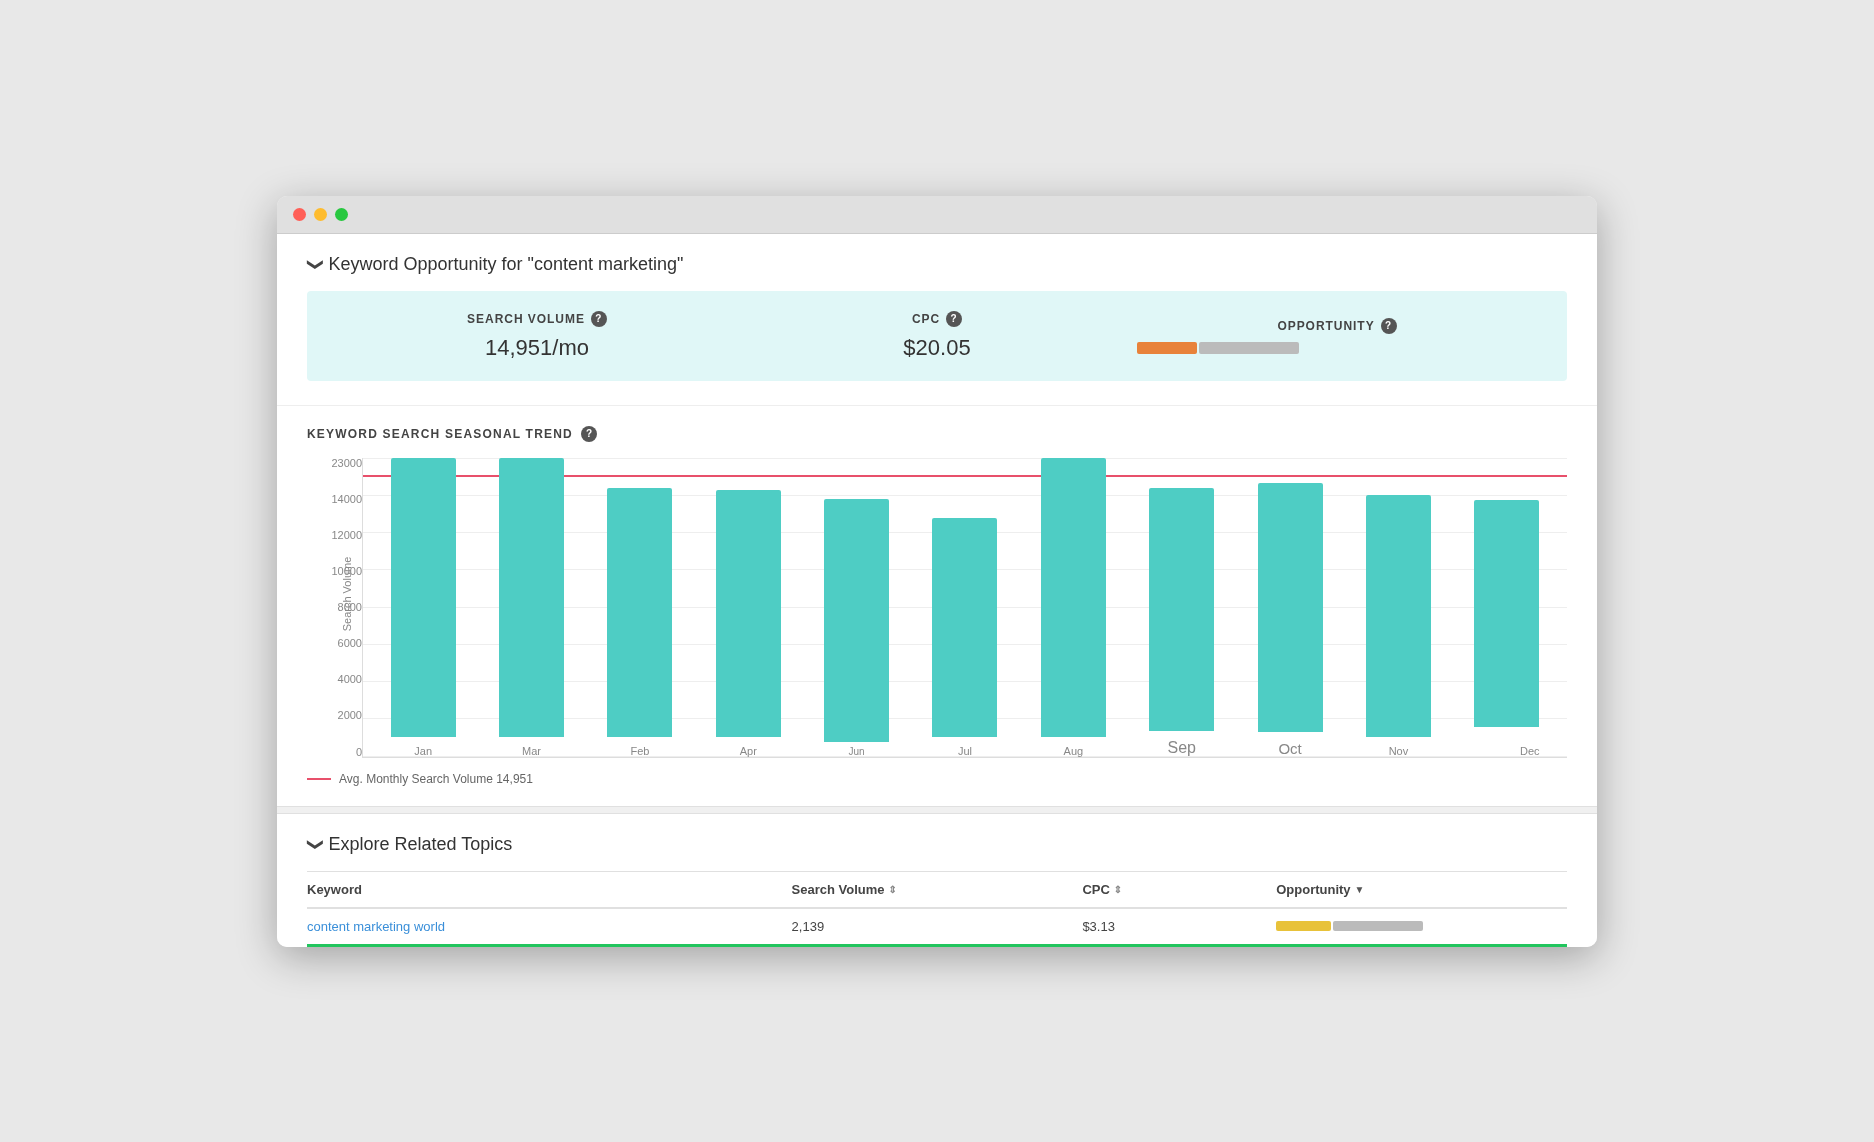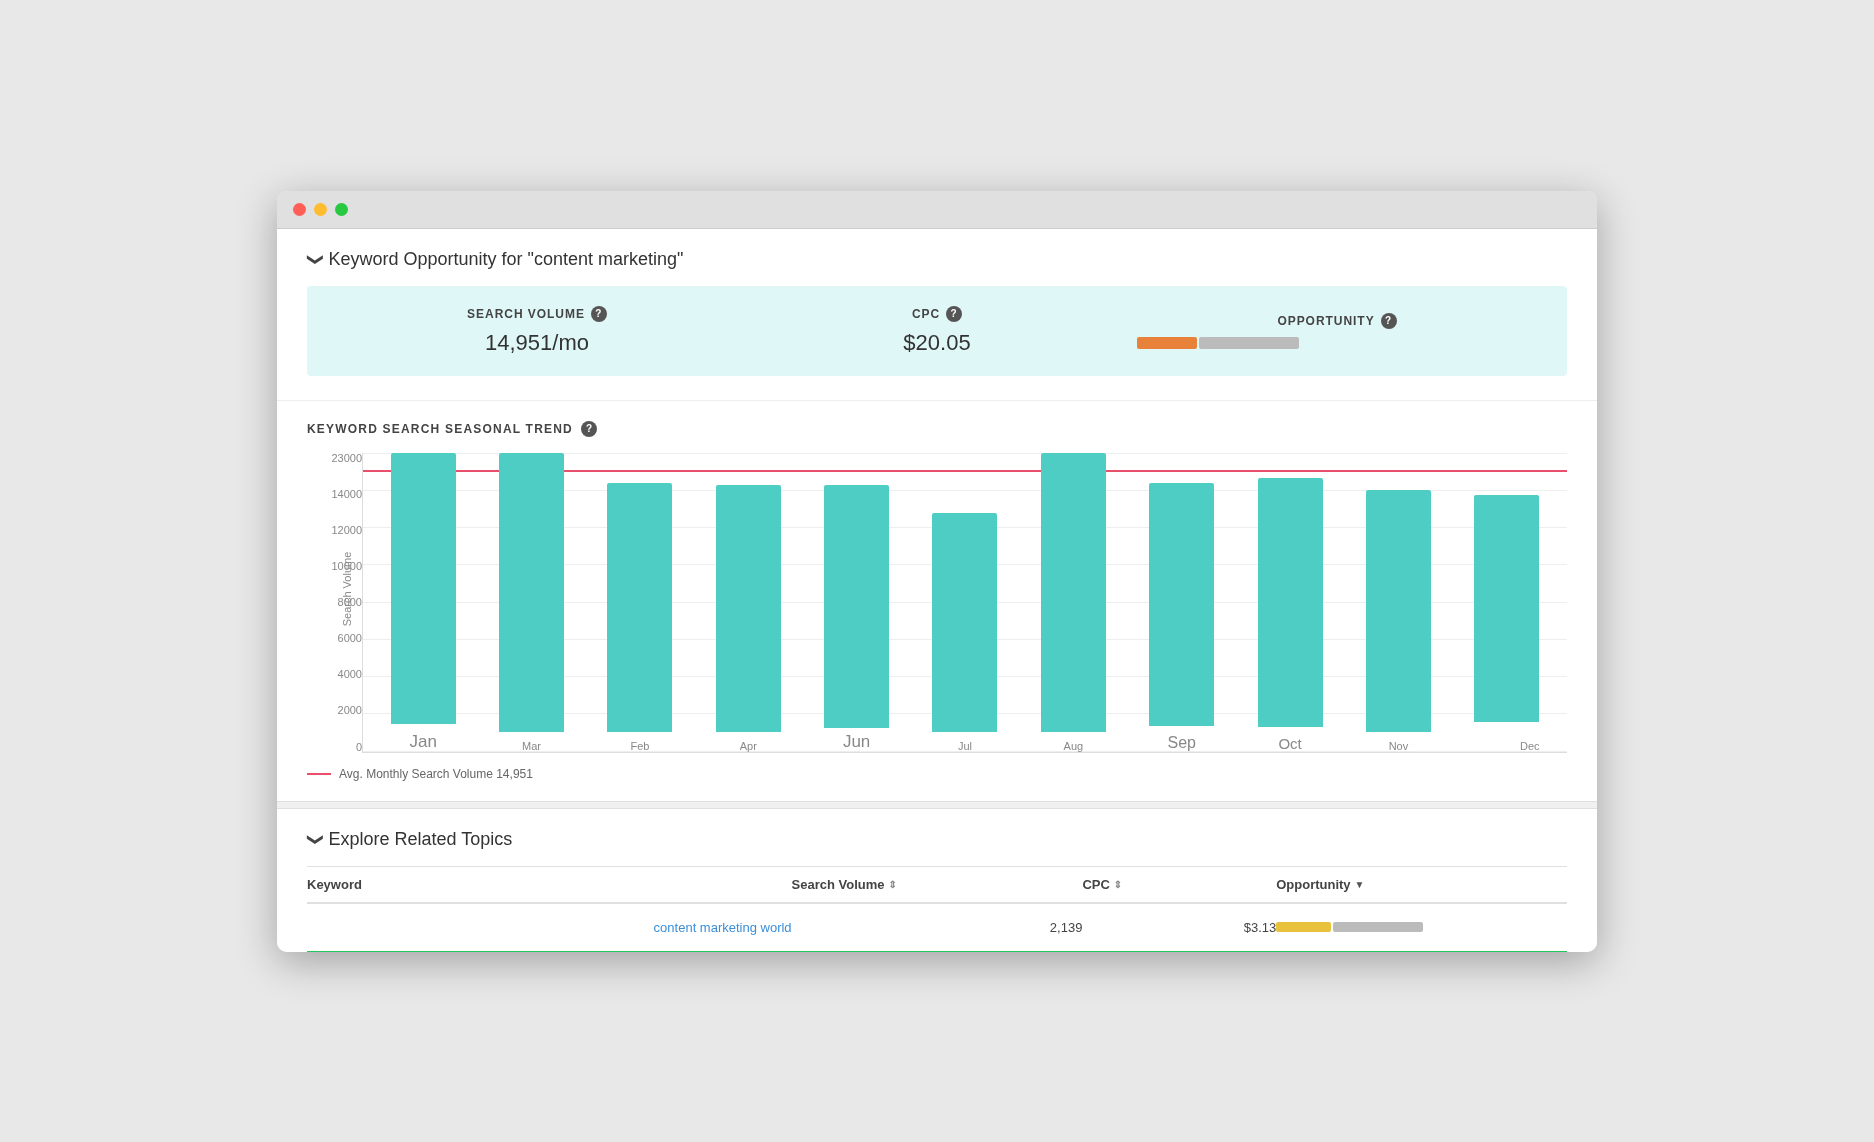--- a/index.html
+++ b/index.html
@@ -221,23 +221,22 @@
     }
 
     .sort-down {
       font-size: 10px;
       color: #555;
     }
 
     .table-row-data {
       display: flex;
       align-items: center;
-      padding: 16px 0;
-      border-bottom: 1px solid #22c55e;
-      text-align: right;
+      padding: 10px 0;
+      border-bottom: 3px solid #22c55e;
     }
 
     .td { font-size: 13px; color: #444; }
     .td-keyword { flex: 2.5; }
     .td-volume { flex: 1.5; }
     .td-cpc { flex: 1; }
     .td-opp { flex: 1.5; }
 
     .keyword-link {
       color: #3a8fd9;
@@ -348,37 +347,37 @@
             <div style="height:1px; background:#eee;"></div>
             <div style="height:1px; background:#eee;"></div>
             <div style="height:1px; background:#eee;"></div>
           </div>
 
           <div style="position:absolute; left:0; right:0; height:2px; background:#e8506b; bottom: calc(14951/16000 * 100%);"></div>
 
           <div id="bars-container" style="display:flex; align-items:flex-end; width:100%; height:100%; padding:0 8px; gap:4px; position:relative;">
           <div style="flex: 1 1 0%; display: flex; flex-direction: column; align-items: center; height: 100%; justify-content: flex-end;">
                 <div style="width: 80%; max-width: 65px; background: rgb(78, 205, 196); border-radius: 2px 2px 0px 0px; height: 93.75%;"></div>
-                <div style="font-size: 17px; color: rgb(136, 136, 136); margin-top: 8px; white-space: nowrap;">Jan</div>
+                <div style="font-size: 11px; color: rgb(136, 136, 136); margin-top: 8px; white-space: nowrap;">Jan</div>
               </div>
               <div style="flex: 1 1 0%; display: flex; flex-direction: column; align-items: center; height: 100%; justify-content: flex-end;">
                 <div style="width: 80%; max-width: 65px; background: rgb(78, 205, 196); border-radius: 2px 2px 0px 0px; height: 99.375%;"></div>
                 <div style="font-size: 11px; color: rgb(136, 136, 136); margin-top: 8px; white-space: nowrap;">Mar</div>
               </div>
               <div style="flex: 1 1 0%; display: flex; flex-direction: column; align-items: center; height: 100%; justify-content: flex-end;">
                 <div style="width: 80%; max-width: 65px; background: rgb(78, 205, 196); border-radius: 2px 2px 0px 0px; height: 83.125%;"></div>
                 <div style="font-size: 11px; color: rgb(136, 136, 136); margin-top: 8px; white-space: nowrap;">Feb</div>
               </div>
               <div style="flex: 1 1 0%; display: flex; flex-direction: column; align-items: center; height: 100%; justify-content: flex-end;">
                 <div style="width: 80%; max-width: 65px; background: rgb(78, 205, 196); border-radius: 2px 2px 0px 0px; height: 82.5%;"></div>
                 <div style="font-size: 11px; color: rgb(136, 136, 136); margin-top: 8px; white-space: nowrap;">Apr</div>
               </div>
               <div style="flex: 1 1 0%; display: flex; flex-direction: column; align-items: center; height: 100%; justify-content: flex-end;">
                 <div style="width: 80%; max-width: 65px; background: rgb(78, 205, 196); border-radius: 2px 2px 0px 0px; height: 81.25%;"></div>
-                <div style="font-size: 17px; color: rgb(136, 136, 136); margin-top: 4px; white-space: nowrap;">Jun</div>
+                <div style="font-size: 10px; color: rgb(136, 136, 136); margin-top: 4px; white-space: nowrap;">Jun</div>
               </div>
               <div style="flex: 1 1 0%; display: flex; flex-direction: column; align-items: center; height: 100%; justify-content: flex-end;">
                 <div style="width: 80%; max-width: 65px; background: rgb(78, 205, 196); border-radius: 2px 2px 0px 0px; height: 73.125%;"></div>
                 <div style="font-size: 11px; color: rgb(136, 136, 136); margin-top: 8px; white-space: nowrap;">Jul</div>
               </div>
               <div style="flex: 1 1 0%; display: flex; flex-direction: column; align-items: center; height: 100%; justify-content: flex-end;">
                 <div style="width: 80%; max-width: 65px; background: rgb(78, 205, 196); border-radius: 2px 2px 0px 0px; height: 93.125%;"></div>
                 <div style="font-size: 11px; color: rgb(136, 136, 136); margin-top: 8px; white-space: nowrap;">Aug</div>
               </div>
               <div style="flex: 1 1 0%; display: flex; flex-direction: column; align-items: center; height: 100%; justify-content: flex-end;">

